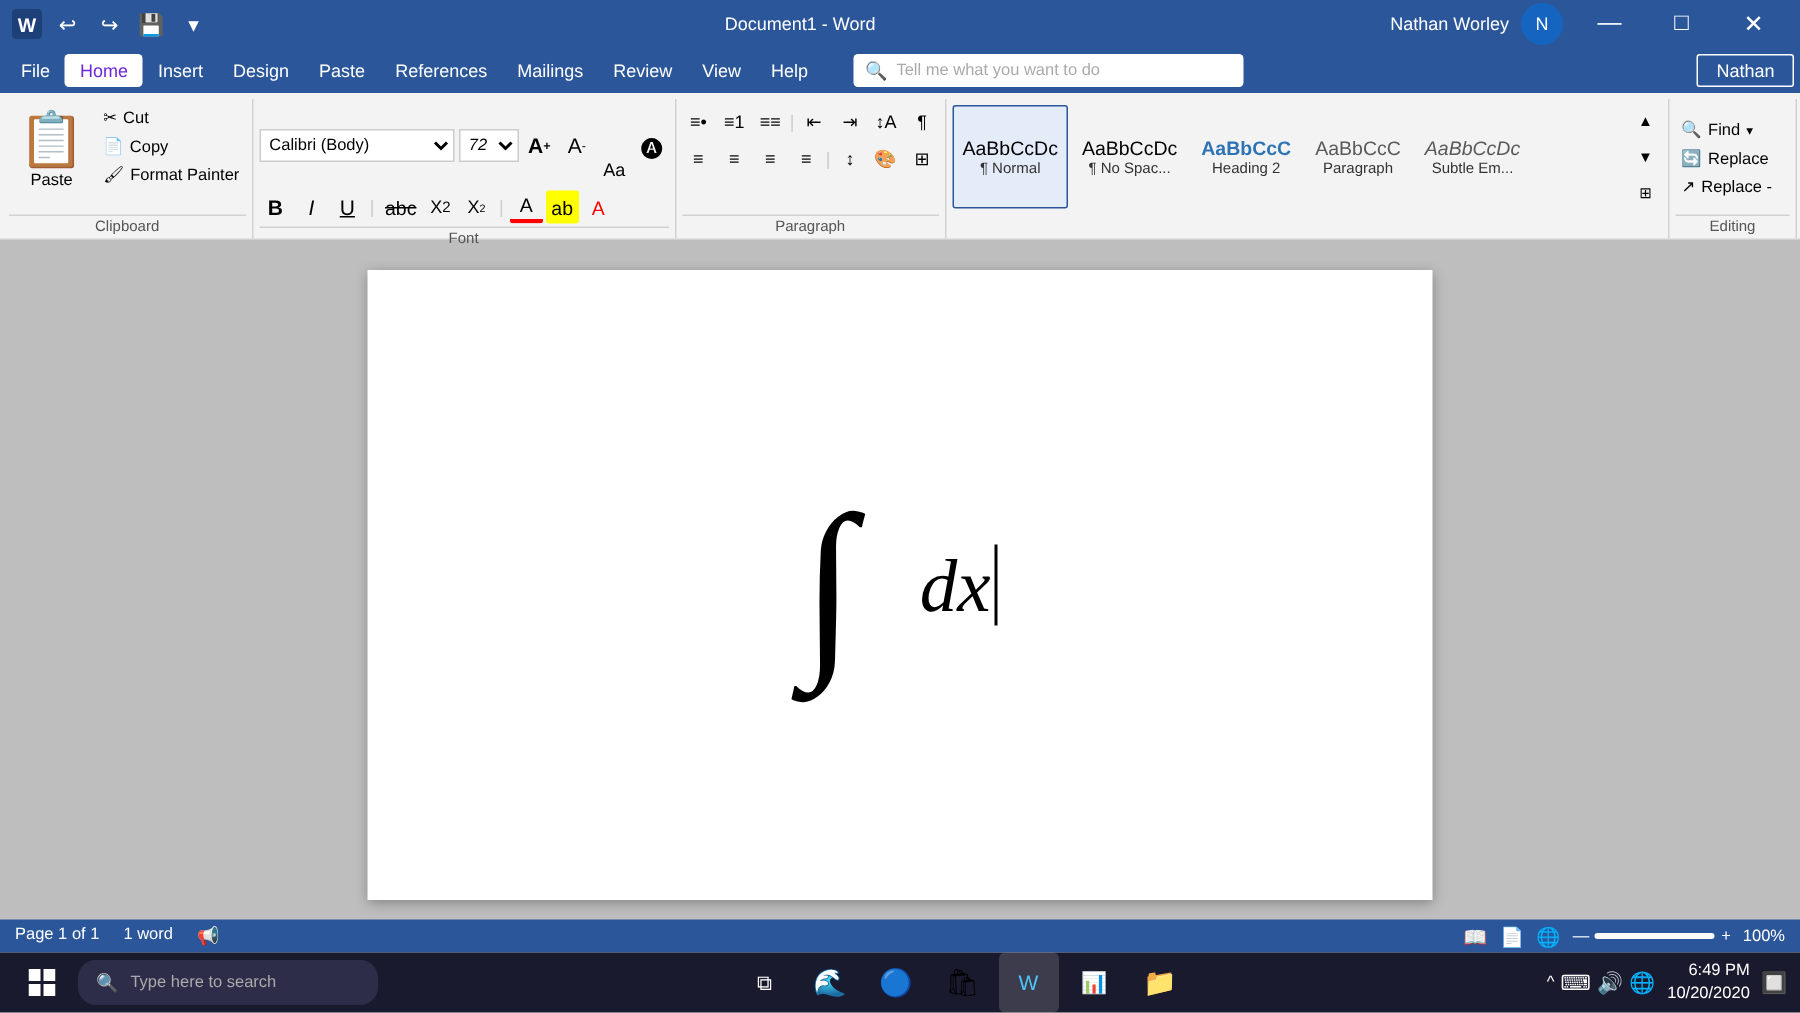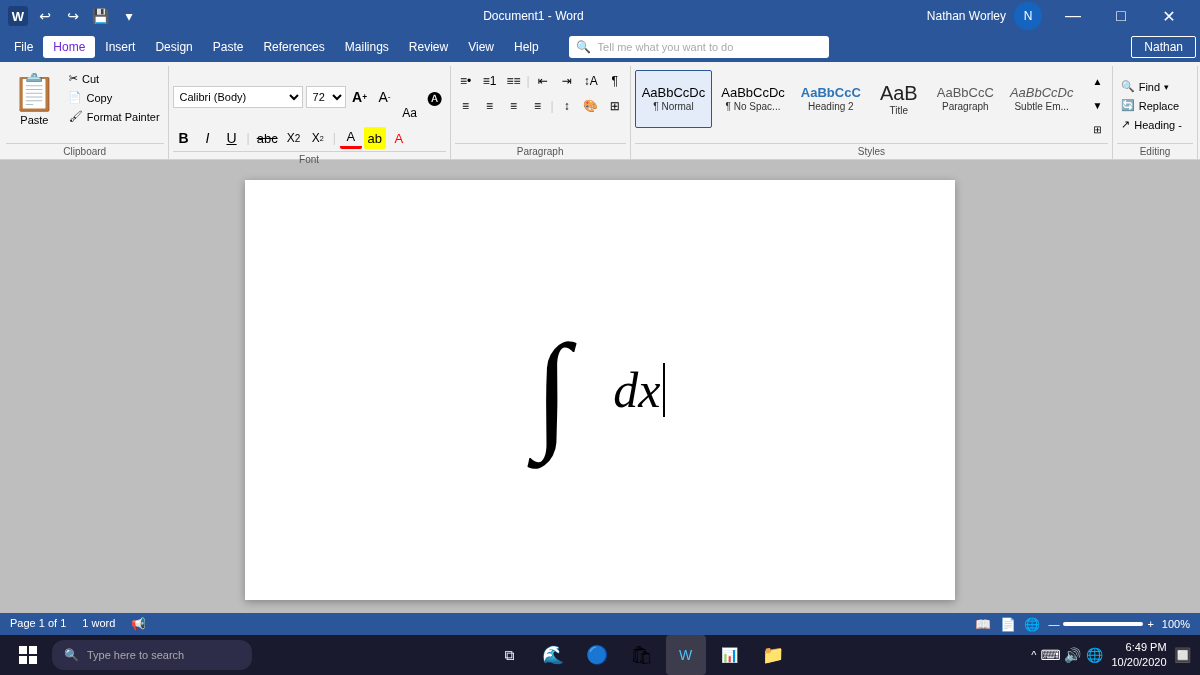--- a/index.html
+++ b/index.html
@@ -70,20 +70,21 @@
       padding: 0 2px;
       width: 130px;
     }
     .font-size-select {
       height: 22px;
       border: 1px solid #ccc;
       background: white;
       font-size: 11px;
       padding: 0 2px;
       width: 40px;
+      font-style: italic;
     }
     .icon-btn {
       width: 22px; height: 22px;
       border: none; background: transparent;
       cursor: pointer; font-size: 13px;
       display: flex; align-items: center; justify-content: center;
       border-radius: 2px;
     }
     .format-btn {
       height: 22px; min-width: 22px;
@@ -98,21 +99,21 @@
       gap: 2px;
       align-items: center;
       flex: 1;
     }
     .style-item {
       border: 1px solid transparent;
       padding: 2px 6px;
       cursor: pointer;
       border-radius: 2px;
       font-size: 11px;
-      height: 58px;
+      height: 69px;
       display: flex;
       flex-direction: column;
       align-items: center;
       justify-content: center;
       min-width: 58px;
     }
     .style-item.selected { border-color: #2b579a; background: #e3ecf8; }
     .style-preview { font-size: 16px; line-height: 1; }
     .style-label { font-size: 10px; color: #333; margin-top: 2px; }
     .editing-btn {
@@ -372,55 +373,50 @@
         </div>
         <div class="style-item">
           <div class="style-preview" style="font-size:13px;">AaBbCcDc</div>
           <div class="style-label">¶ No Spac...</div>
         </div>
         <div class="style-item">
           <div class="style-preview" style="font-size:13px;color:#2e74b5;font-weight:bold;">AaBbCcC</div>
           <div class="style-label">Heading 2</div>
         </div>
         <div class="style-item">
-          <div class="style-preview" style="font-size:20px;color:#222;">AaB</div>
-          <div class="style-label">Title</div>
-        </div>
-        <div class="style-item">
           <div class="style-preview" style="font-size:13px;color:#595959;">AaBbCcC</div>
           <div class="style-label">Paragraph</div>
         </div>
         <div class="style-item">
           <div class="style-preview" style="font-size:13px;color:#595959;font-style:italic;">AaBbCcDc</div>
           <div class="style-label">Subtle Em...</div>
         </div>
       </div>
       <div style="display:flex;flex-direction:column;gap:2px;margin-left:4px;">
         <button class="icon-btn" style="font-size:10px;">▲</button>
         <button class="icon-btn" style="font-size:10px;">▼</button>
         <button class="icon-btn" style="font-size:10px;">⊞</button>
       </div>
     </div>
-    <div class="group-label">Styles</div>
   </div>
 
   <div class="group-wrapper" style="min-width:85px;">
     <div class="group-content" style="flex-direction:column;gap:2px;justify-content:center;">
       <div class="editing-btn">
         <span>🔍</span>
         <span>Find</span>
         <span style="font-size:9px;">▾</span>
       </div>
       <div class="editing-btn">
         <span>🔄</span>
         <span>Replace</span>
       </div>
       <div class="editing-btn">
         <span>↗</span>
-        <span>Heading -</span>
+        <span>Replace -</span>
       </div>
     </div>
     <div class="group-label">Editing</div>
   </div>
 
 </div>
 
 <div class="document-area" style="background:#bebebe;display:flex;justify-content:center;padding:20px;height:calc(675px - 32px - 30px - 98px - 22px - 40px);">
   <div class="document-page">
 

